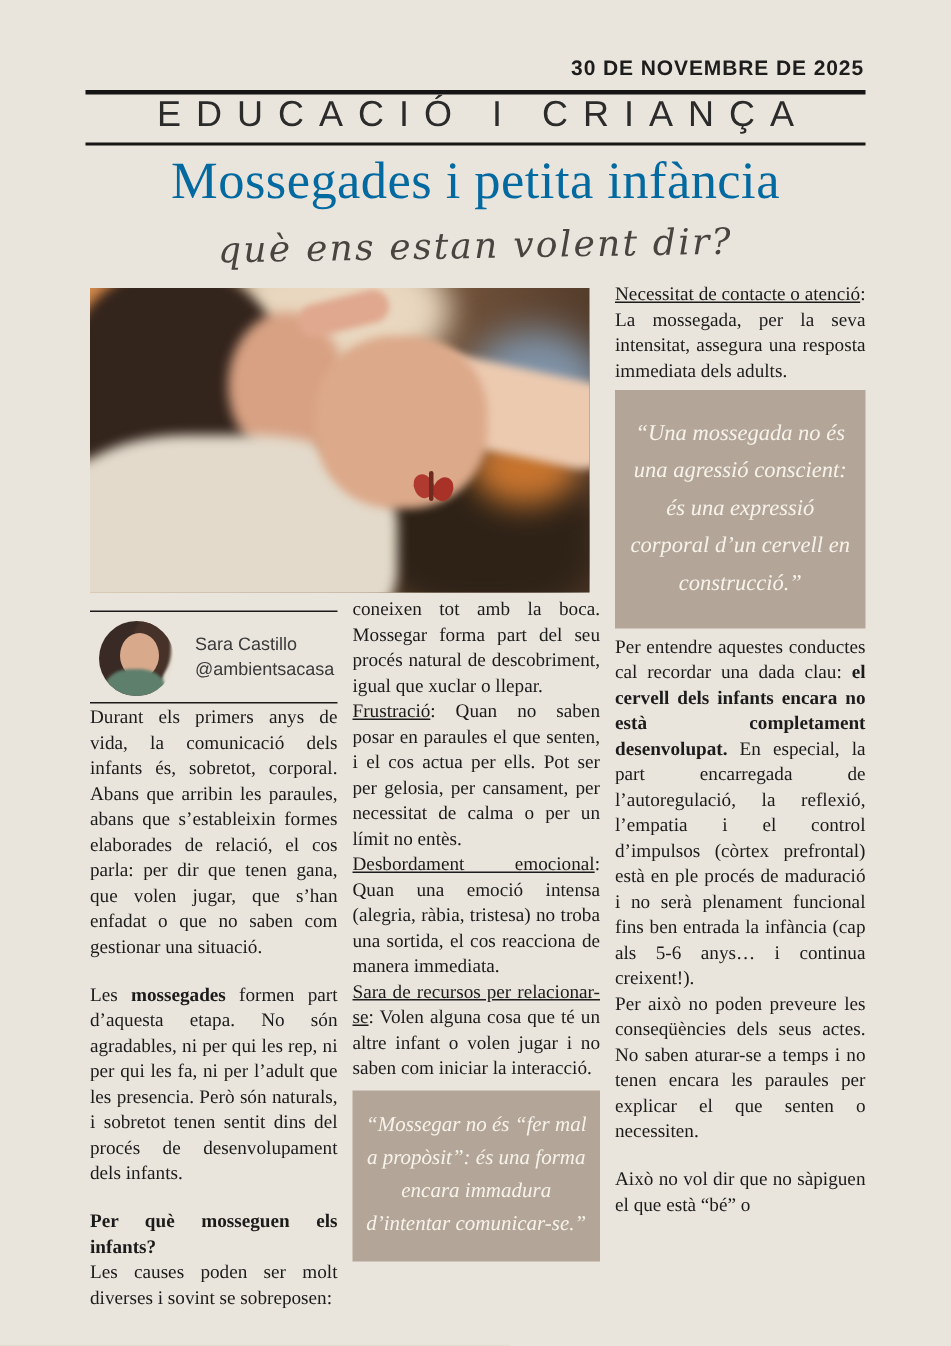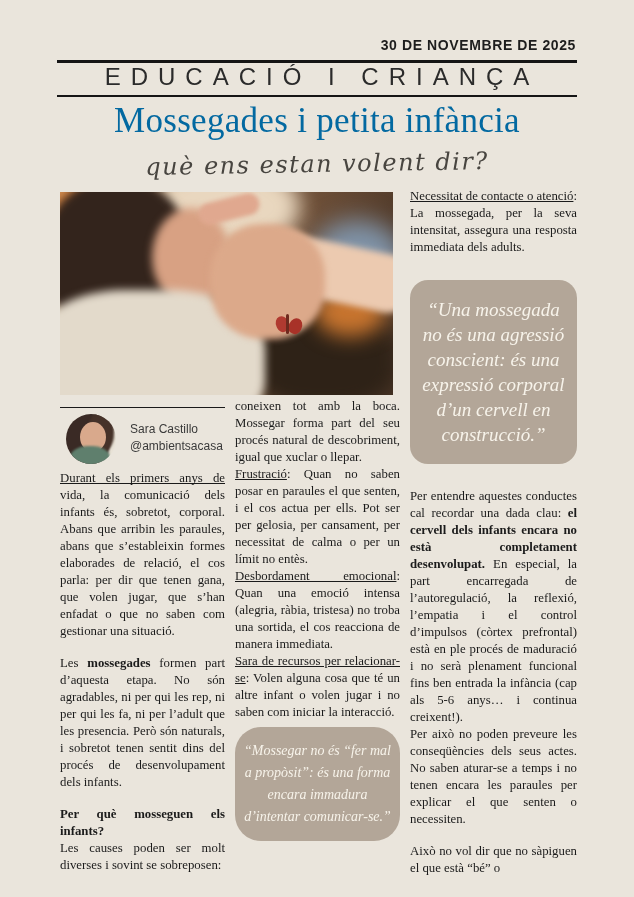--- a/index.html
+++ b/index.html
@@ -49,21 +49,21 @@
   .ph-hair   { left:-18px; top:-14px; width:150px; height:160px; background:#33241c; border-radius:48%; filter:blur(4px); }
   .ph-face   { left:92px; top:16px; width:78px; height:98px; background:#d8a183; border-radius:50%; filter:blur(4px); }
   .ph-sweater{ left:-30px; top:98px; width:235px; height:150px; background:#e3dacb; border-radius:40%; filter:blur(4px); }
   .ph-arm    { right:-25px; top:52px; width:160px; height:58px; background:#eccab0; border-radius:30px; transform:rotate(12deg); filter:blur(3px); }
   .ph-hands  { left:150px; top:32px; width:115px; height:115px; background:#dca98a; border-radius:45%; filter:blur(3px); }
   .ph-finger { left:138px; top:6px; width:62px; height:22px; background:#e0a88f; border-radius:11px; transform:rotate(-14deg); filter:blur(2px); }
   .ph-bfly-a { left:216px; top:124px; width:13px; height:16px; background:#b03a30; border-radius:60% 60% 50% 50%; transform:rotate(-25deg); }
   .ph-bfly-b { left:229px; top:126px; width:13px; height:16px; background:#a83228; border-radius:60% 60% 50% 50%; transform:rotate(25deg); }
   .ph-bfly-c { left:226px; top:122px; width:3px; height:20px; background:#6e2a1e; border-radius:2px; }
   
-  .author-box { position:absolute; left:60px; top:407px; width:165px; height:77px;
+  .author-box { position:absolute; left:60px; top:407px; width:165px; height:62px;
     border-top:1.5px solid #1a1a1a; border-bottom:1.5px solid #1a1a1a; }
   .avatar { position:absolute; left:6px; top:6px; width:50px; height:50px; border-radius:50%;
     overflow:hidden; background:#e8e2d6; }
   .avatar div { position:absolute; }
   .av-hair { left:-6px; top:-4px; width:50px; height:58px; background:#3a2a25; border-radius:45%; filter:blur(1px); }
   .av-hair2{ right:2px; top:-2px; width:26px; height:40px; background:#463229; border-radius:45%; filter:blur(1px); }
   .av-face { left:14px; top:8px; width:26px; height:30px; background:#d9a98c; border-radius:50%; filter:blur(.5px); }
   .av-scarf{ left:4px; bottom:-8px; width:40px; height:26px; background:#5f7f6d; border-radius:45%; filter:blur(1px); }
   .author-text { position:absolute; left:70px; top:13px;
     font-family:"Liberation Sans", sans-serif; font-size:12px; line-height:17px; color:#3a3a3a; }
@@ -74,22 +74,22 @@
   .col-right  { left:410px; top:188px; width:167px; }
   .col p { margin:0; }
   .gap { height:15px; }
   .term { text-decoration:underline;margin-top:20px; }
   .b { font-weight:bold; }
   .heading { font-weight:bold; }
   .quote-box {
     background:#b3a698; color:#f7f3ea; font-style:italic; text-align:center;
     font-family:"Liberation Serif", serif;
   }
-  .quote-1 { margin:24px 0; padding:17px 8px; font-size:19px; line-height:25px;border-radius:18px; }
-  .quote-2 { margin-top:6px; padding:13px 8px; font-size:14px; line-height:22px;border-radius:26px; }
+  .quote-1 { margin:4px 0; padding:17px 8px; font-size:15px; line-height:25px; }
+  .quote-2 { margin-top:6px; padding:13px 8px; font-size:14px; line-height:22px; }
 </style>
 </head>
 <body>
 
 <div class="page">
 
   <div class="date">30 DE NOVEMBRE DE 2025</div>
   <div class="rule rule-thick"></div>
   <div class="section-title">EDUCACIÓ I CRIANÇA</div>
   <div class="rule rule-thin"></div>

